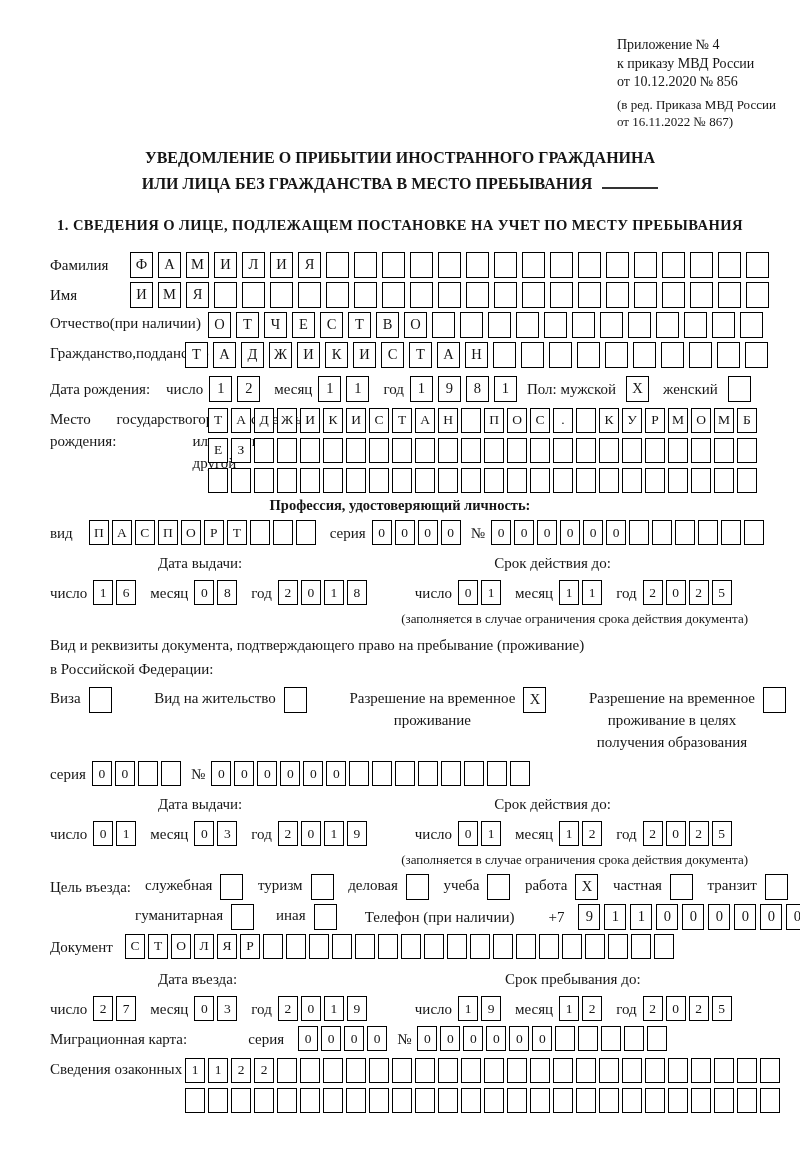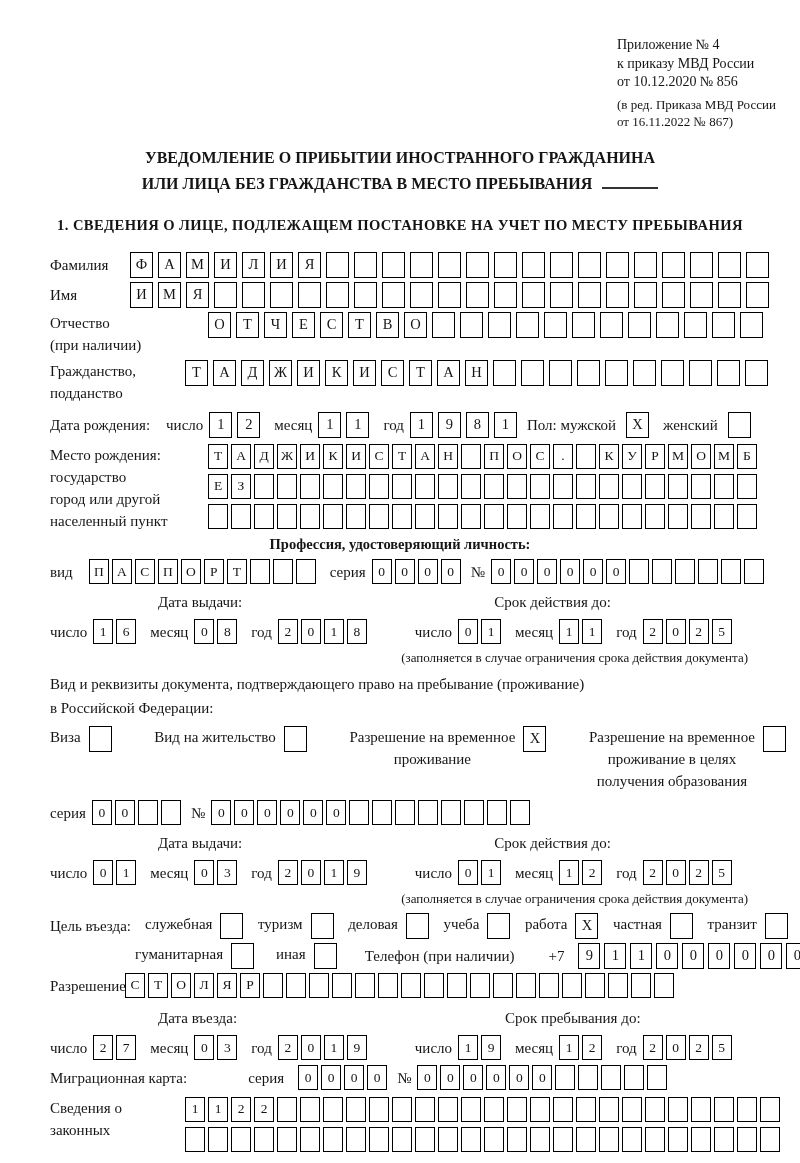--- a/index.html
+++ b/index.html
@@ -10,21 +10,21 @@
   .appendix{margin-left:617px;font-size:14px;line-height:18.5px;}
   .appendix-note{margin-left:617px;font-size:13px;line-height:17px;margin-top:4px;}
   .forma{text-align:right;padding-right:35px;font-weight:bold;font-size:16px;margin-top:13px;letter-spacing:.5px;}
 
   .title{text-align:center;font-weight:bold;font-size:16px;line-height:26px;margin-top:15px;}
   .title-underline{display:inline-block;width:56px;border-bottom:2px solid #333;height:14px;margin-left:10px;}
   .sec-heading{text-align:center;font-weight:bold;font-size:14.6px;margin-top:20px;letter-spacing:.4px;}
 
   .row{display:flex;align-items:flex-start;padding-left:50px;margin-bottom:4px;}
   .lbl{font-size:15px;line-height:26px;white-space:nowrap;}
-  .lbl2{display:flex;flex-direction:column;font-size:15px;line-height:22px;flex:none;}
+  .lbl2{display:flex;flex-direction:row;font-size:15px;line-height:22px;flex:none;}
   .w80{width:80px;flex:none;}
   .w135{width:135px;flex:none;}
   .w158{width:158px;flex:none;}
 
   .cells{display:inline-flex;gap:5px;flex:none;}
   .cell{flex:none;width:23px;height:26px;border:1.5px solid #000;display:inline-flex;align-items:center;
         justify-content:center;font-size:14.5px;background:#fff;box-sizing:border-box;}
   .cells.sm{gap:3px;}
   .cells.sm .cell{width:20px;height:25px;font-size:13.5px;}
   .cells.ph{gap:4px;}
@@ -571,21 +571,21 @@
         <span class="cell">0</span>
         <span class="cell">0</span>
         <span class="cell">0</span>
         <span class="cell">0</span>
         <span class="cell">0</span>
         <span class="cell">0</span>
       </span>
   </div>
 
   <div class="row" style="margin-top:4px">
-    <span class="lbl" style="width:75px;flex:none">Разрешение</span>
+    <span class="lbl" style="width:75px;flex:none">Документ</span>
     <span class="cells sm">
         <span class="cell">С</span>
         <span class="cell">Т</span>
         <span class="cell">О</span>
         <span class="cell">Л</span>
         <span class="cell">Я</span>
         <span class="cell">Р</span>
         <span class="cell"></span>
         <span class="cell"></span>
         <span class="cell"></span>

